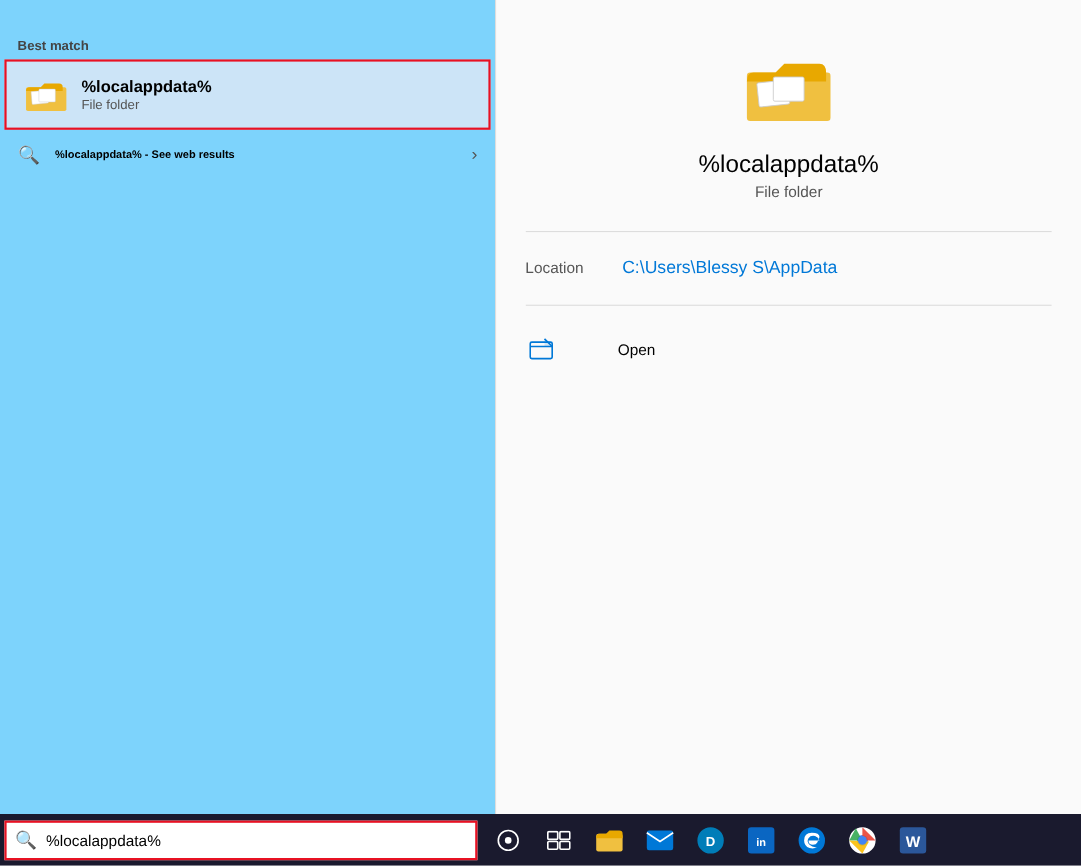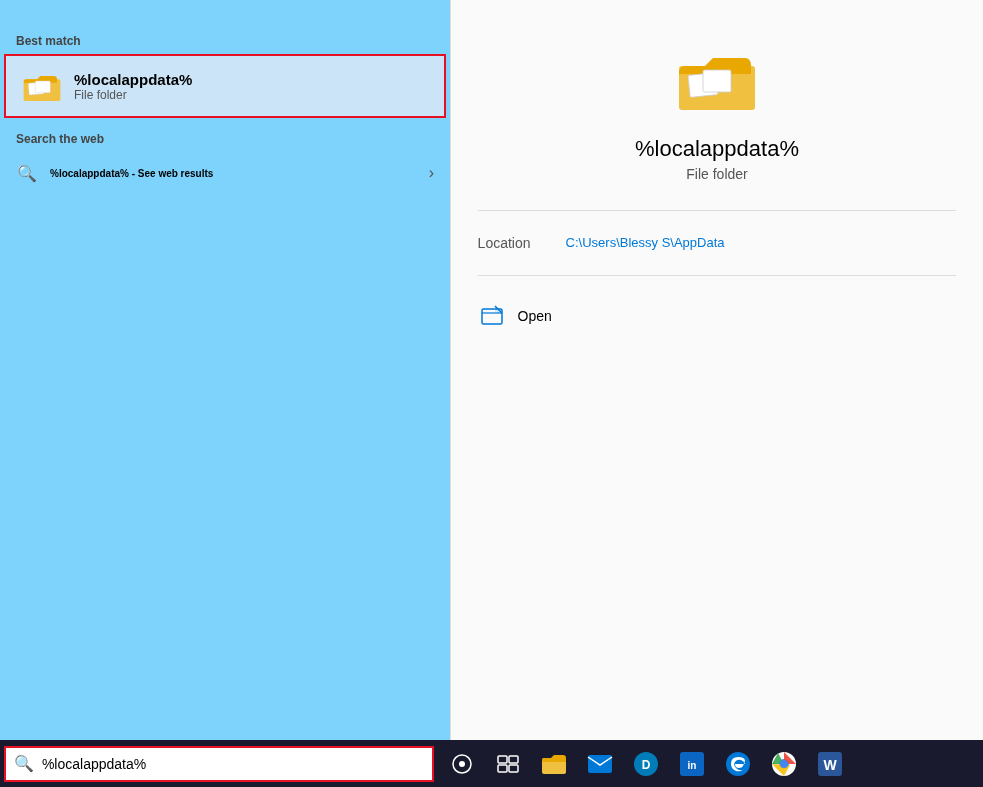--- a/index.html
+++ b/index.html
@@ -150,36 +150,37 @@
     }
 
     .info-label {
       font-size: 14px;
       color: #555;
       width: 88px;
       flex-shrink: 0;
     }
 
     .info-value {
-      font-size: 13px;
+      font-size: 16px;
       color: #0078d7;
       text-decoration: none;
       cursor: pointer;
     }
 
     .action-list {
       width: 90%;
       margin-top: 8px;
     }
 
     .action-item {
       display: flex;
       align-items: center;
       padding: 10px 0;
       cursor: pointer;
+      gap: 44px;
     }
 
     .action-icon {
       width: 28px;
       height: 28px;
       margin-right: 12px;
       flex-shrink: 0;
       display: flex;
       align-items: center;
       justify-content: center;
@@ -268,21 +269,20 @@
         <path d="M2 16 Q2 12 6 12 L18 12 L22 8 L38 8 Q42 8 42 12 L42 16 Z" class="folder-tab"></path>
         <rect x="8" y="16" width="18" height="14" rx="1" class="folder-paper" transform="rotate(-5 17 23)"></rect>
         <rect x="16" y="14" width="18" height="14" rx="1" class="folder-paper" transform="rotate(0 25 21)"></rect>
       </svg>
       <div class="best-match-text">
         <div class="item-title">%localappdata%</div>
         <div class="item-subtitle">File folder</div>
       </div>
     </div>
 
-    <div class="search-web-label">Search the web</div>
 
     <div class="web-result-item">
       <div class="search-icon-circle">🔍</div>
       <div class="web-result-text">
         <span>%localappdata%</span><span> - See web results</span>
       </div>
       <div class="web-result-arrow">›</div>
     </div>
   </div>
 

